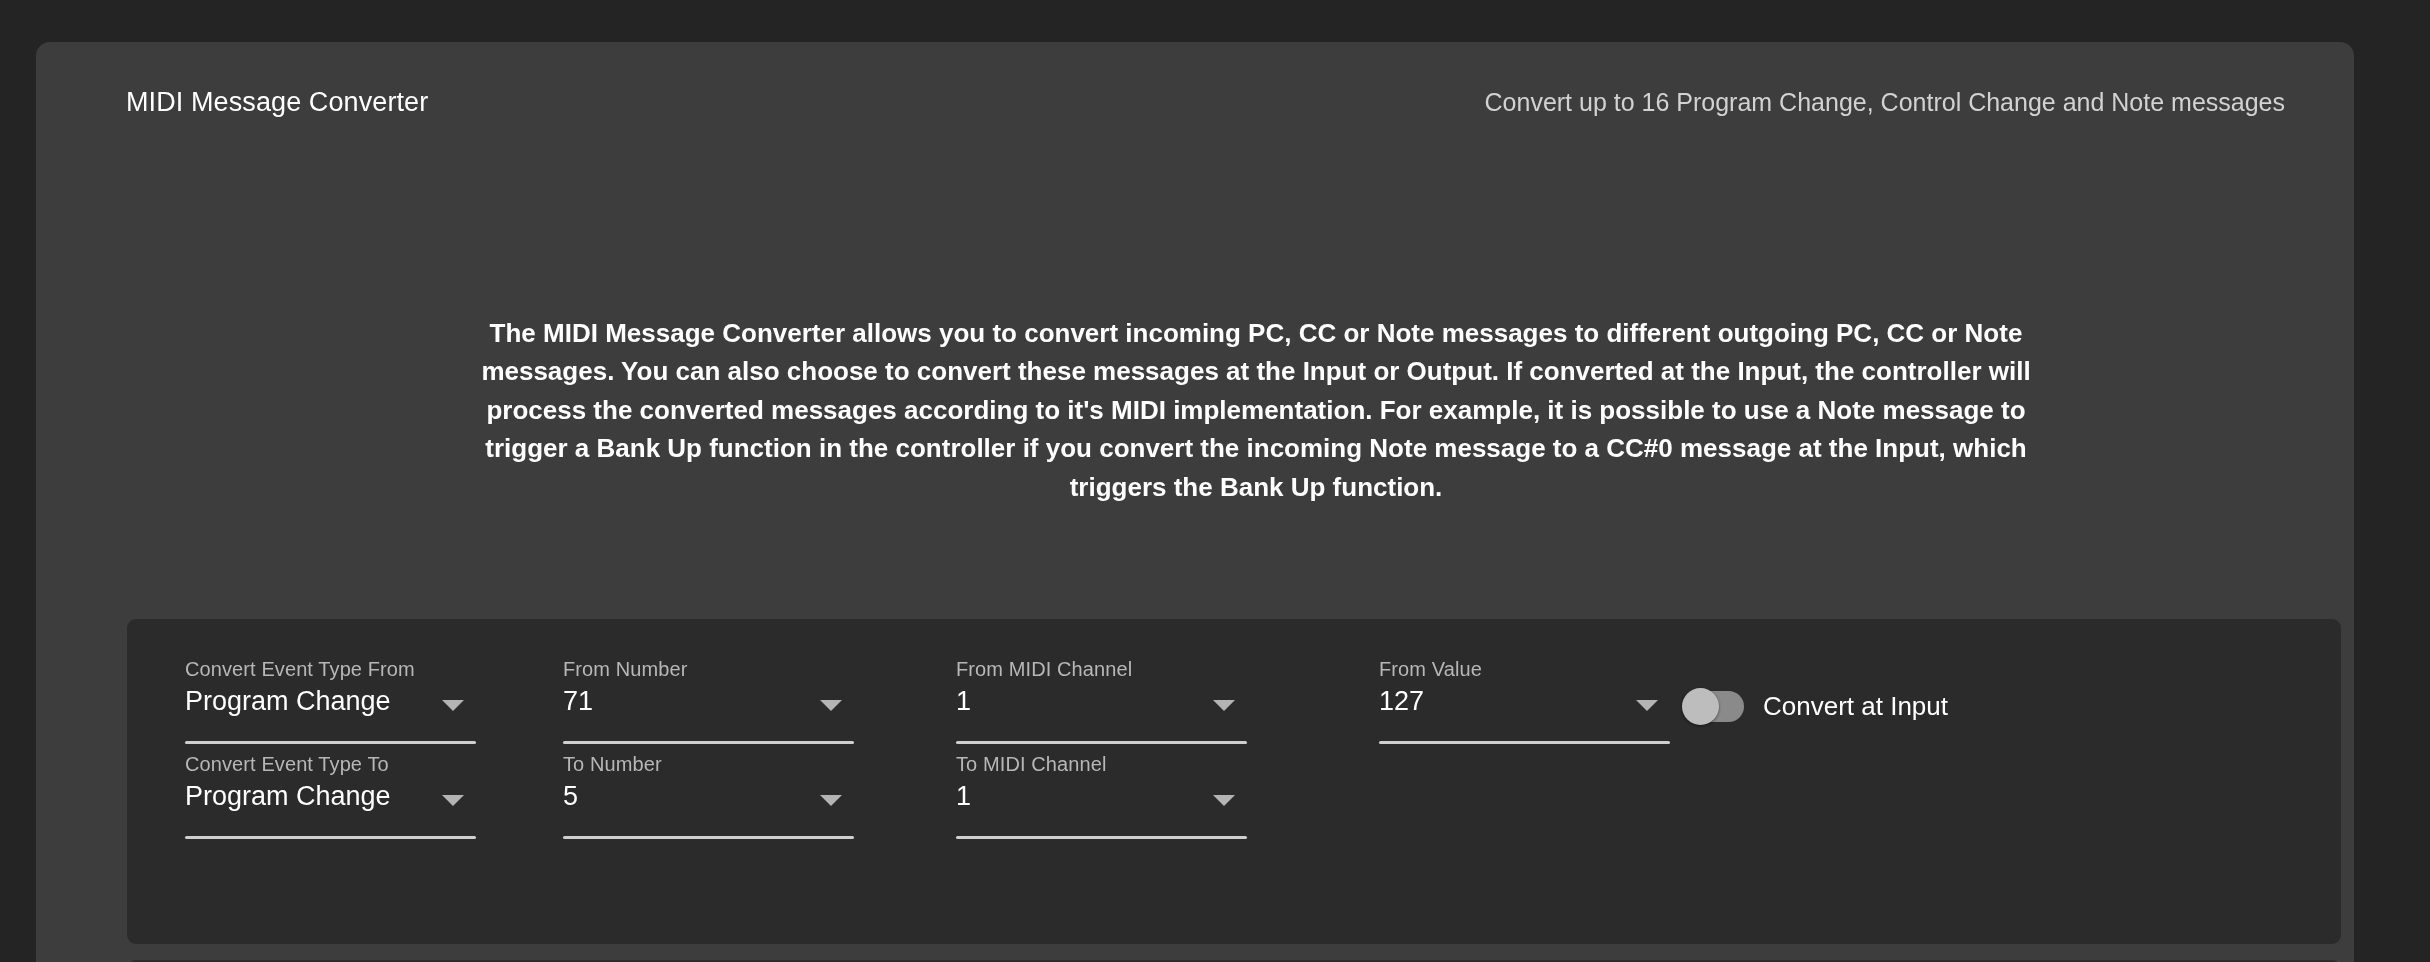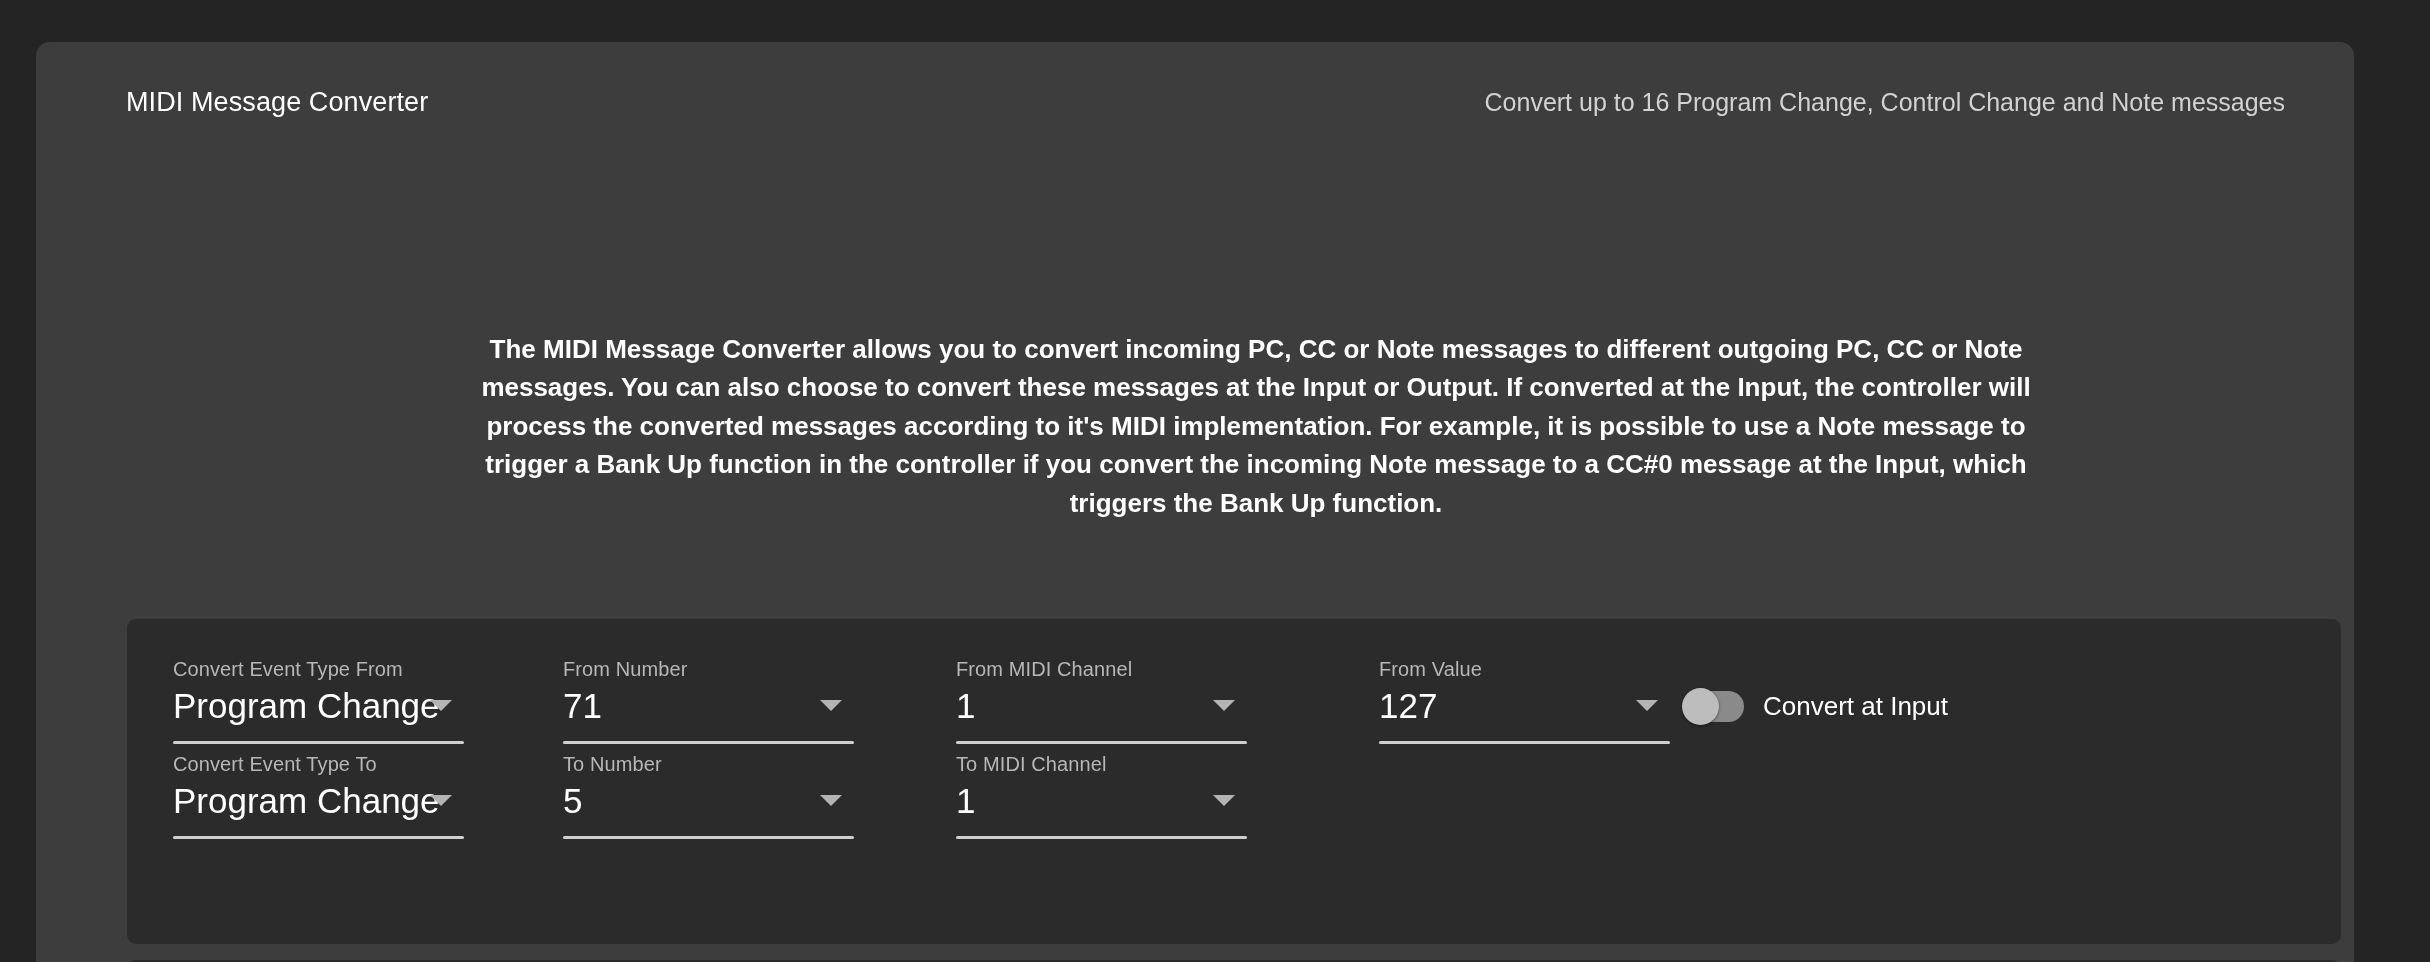--- a/index.html
+++ b/index.html
@@ -82,21 +82,21 @@
     background: transparent;
     border: none;
     font-family: "Liberation Sans", sans-serif;
     letter-spacing: 0.2px;
   }
 
   
   .description {
     position: absolute;
     left: 420px;
-    top: 288px;
+    top: 272px;
     width: 1600px;
     text-align: center;
     font-size: 26px;
     font-weight: bold;
     line-height: 38.4px;
     color: #ffffff;
   }
 
   
   .card {
@@ -123,21 +123,21 @@
     top: 0;
     font-size: 20px;
     color: #b7b7b7;
     white-space: nowrap;
     letter-spacing: 0.1px;
   }
   .field-value {
     position: absolute;
     left: 0;
     top: 28px;
-    font-size: 35px;
+    font-size: 27px;
     color: #ffffff;
     white-space: nowrap;
   }
   .field-arrow {
     position: absolute;
     top: 42px;
     right: 12px;
     width: 0;
     height: 0;
     border-left: 11px solid transparent;
@@ -148,21 +148,21 @@
     position: absolute;
     left: 0;
     bottom: 6px;
     width: 100%;
     height: 3px;
     background: #cfcfcf;
     border-radius: 2px;
   }
 
   
-  .col-1 { left: 46px;   width: 291px; text-align: right; }
+  .col-1 { left: 58px;   width: 291px; text-align: right; }
   .col-2 { left: 436px;  width: 291px; }
   .col-3 { left: 829px;  width: 291px; }
   .col-4 { left: 1252px; width: 291px; }
 
   
   .toggle-group {
     position: absolute;
     left: 1557px;
     top: 33px;
     display: flex;

